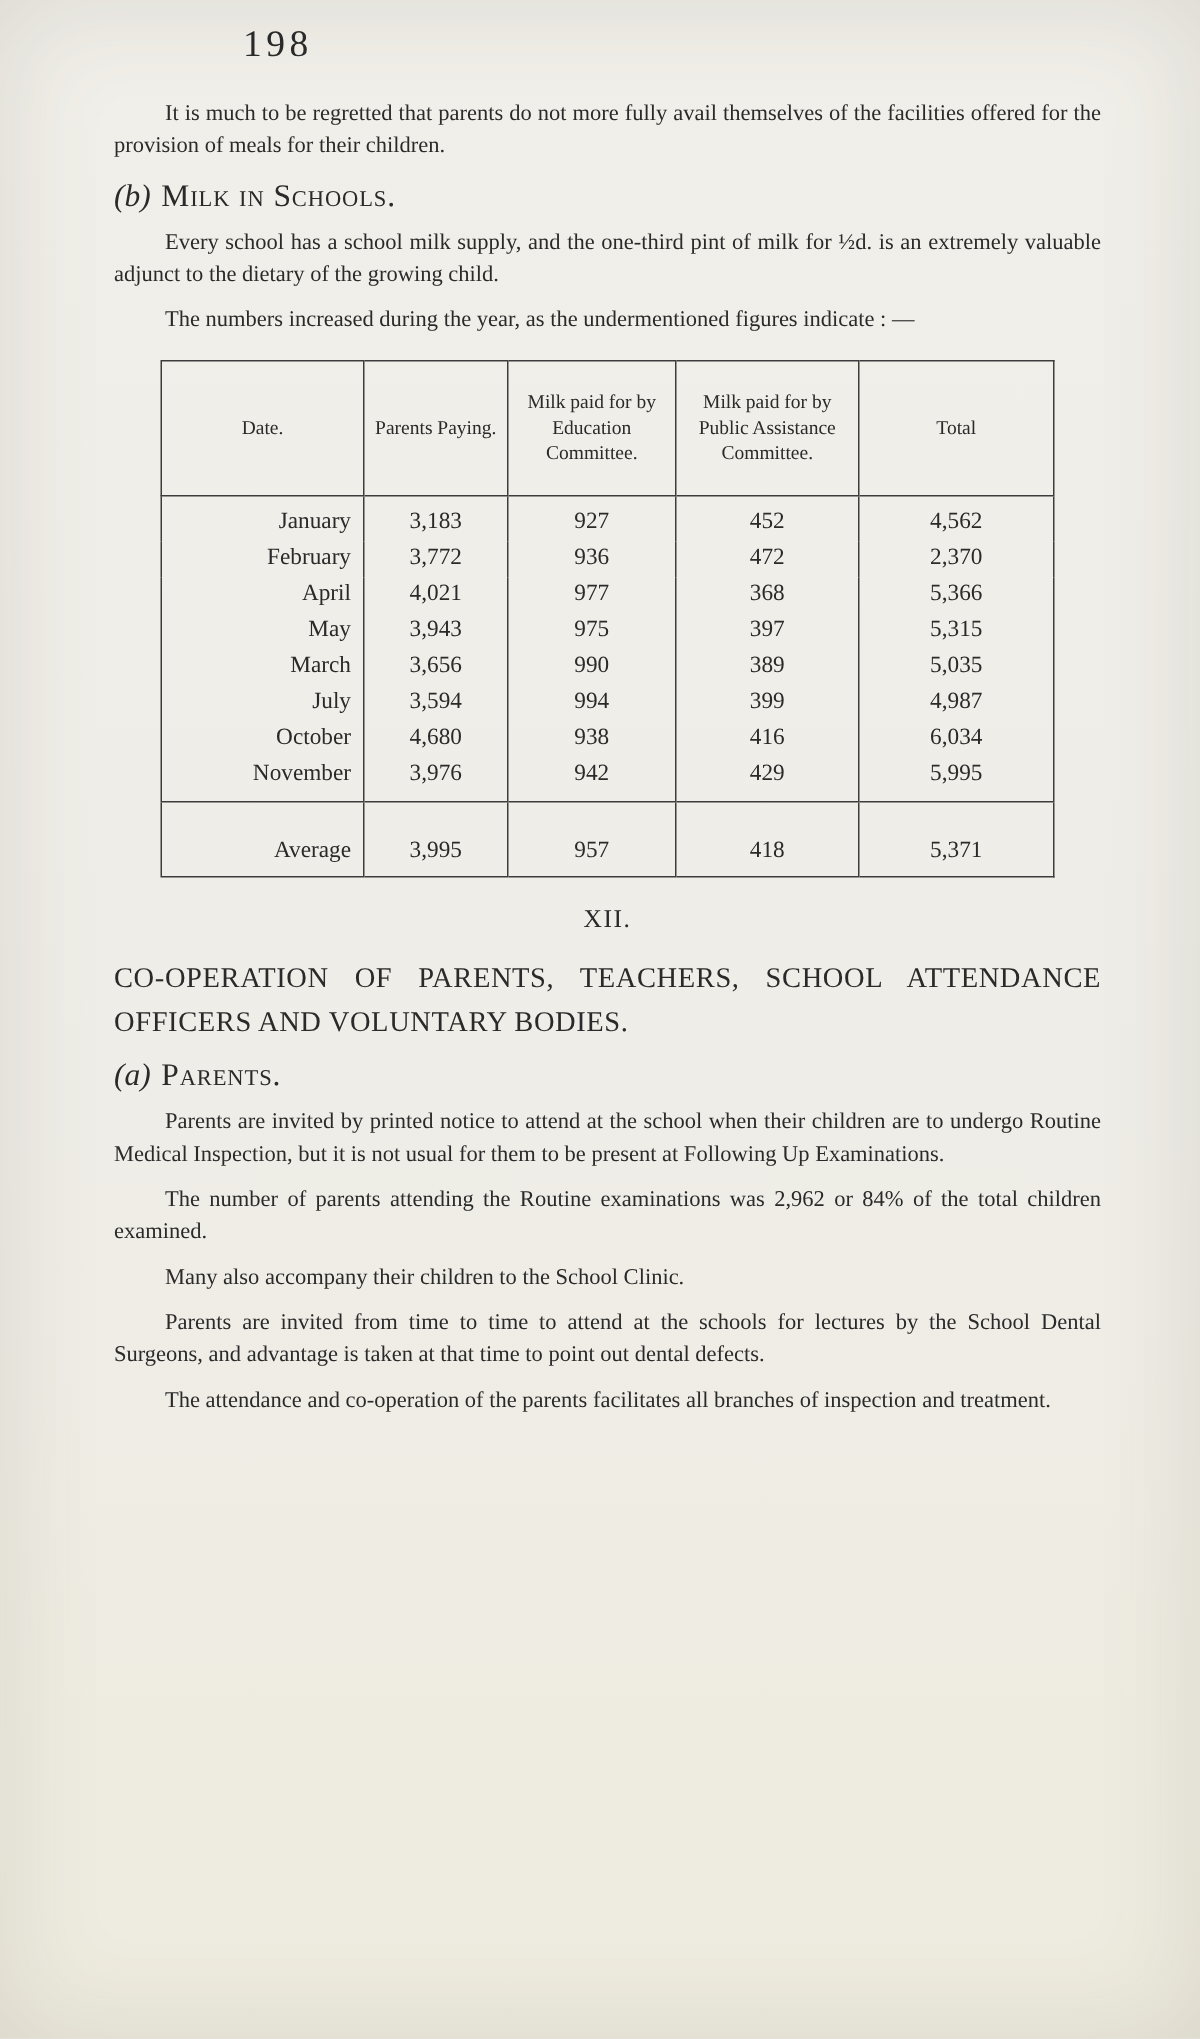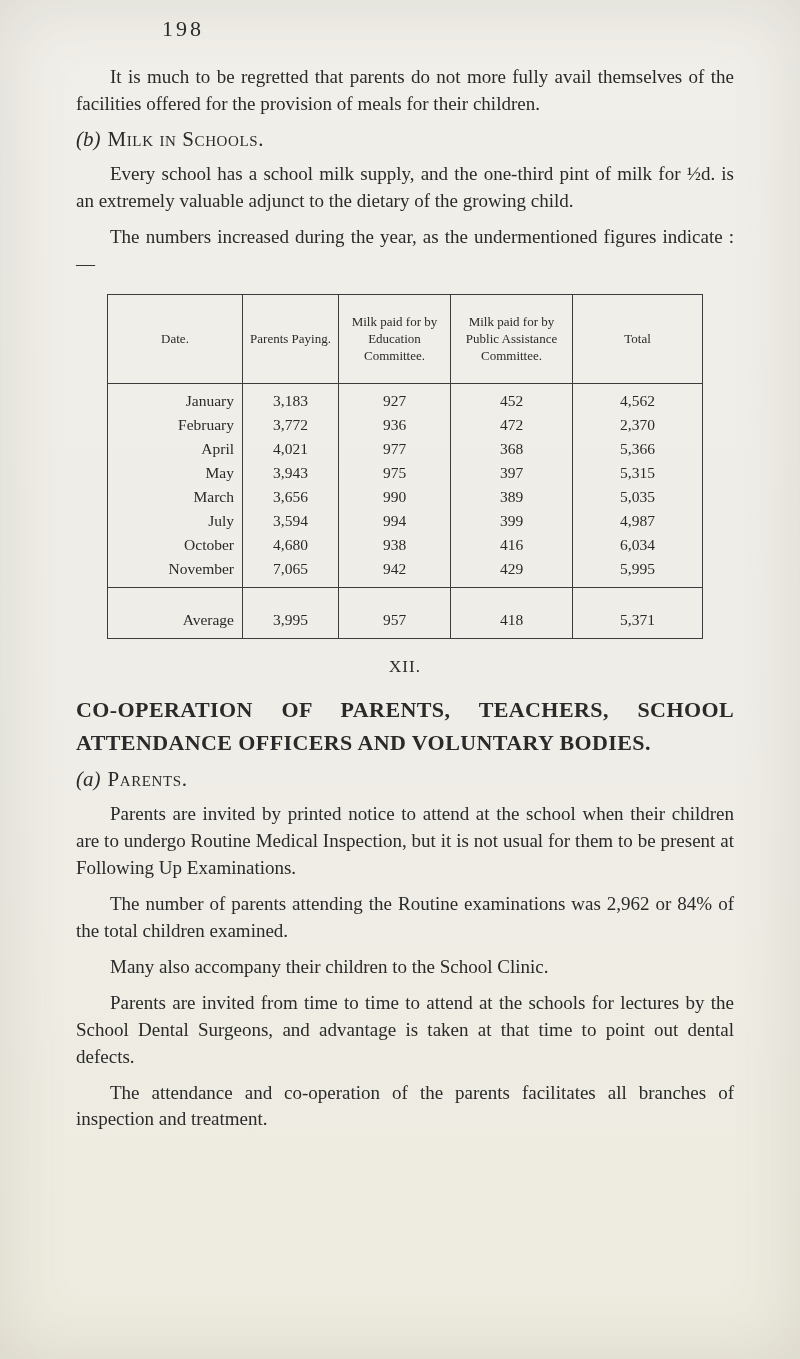--- a/index.html
+++ b/index.html
@@ -13,26 +13,26 @@
     overflow: hidden;
   }
   .page {
     width: 800px;
     height: 1359px;
     padding: 16px 66px 0 76px;
     background: linear-gradient(180deg, #f1efe9 0%, #efede7 55%, #ecead3 160%);
     box-shadow: inset 0 0 70px rgba(95, 88, 70, 0.14);
   }
   .page-number {
-    font-size: 22px;
+    font-size: 25px;
     letter-spacing: 3px;
     margin: 0 0 22px 86px;
   }
   p.body-text {
-    font-size: 19px;
+    font-size: 15px;
     line-height: 1.42;
     text-align: justify;
     text-indent: 34px;
     margin-bottom: 9px;
   }
   .sub-heading {
     font-size: 21px;
     font-weight: normal;
     margin: 8px 0 9px 0;
   }
@@ -77,22 +77,22 @@
     padding-bottom: 7px;
   }
 
   .section-numeral {
     text-align: center;
     font-size: 17px;
     letter-spacing: 1px;
     margin: 16px 0 16px 0;
   }
   .section-title {
-    font-size: 22px;
-    font-weight: bold;
+    font-size: 19px;
+    font-weight: normal;
     letter-spacing: 0.4px;
     line-height: 1.5;
     text-align: justify;
   }
 </style>
 </head>
 <body>
 
 <div class="page">
 
@@ -168,21 +168,21 @@
       </tr>
       <tr>
         <td class="month">October</td>
         <td>4,680</td>
         <td>938</td>
         <td>416</td>
         <td>6,034</td>
       </tr>
       <tr class="last-data">
         <td class="month">November</td>
-        <td>7,065</td>
+        <td>3,976</td>
         <td>942</td>
         <td>429</td>
         <td>5,995</td>
       </tr>
       <tr class="average-row">
         <td class="month">Average</td>
         <td>3,995</td>
         <td>957</td>
         <td>418</td>
         <td>5,371</td>

